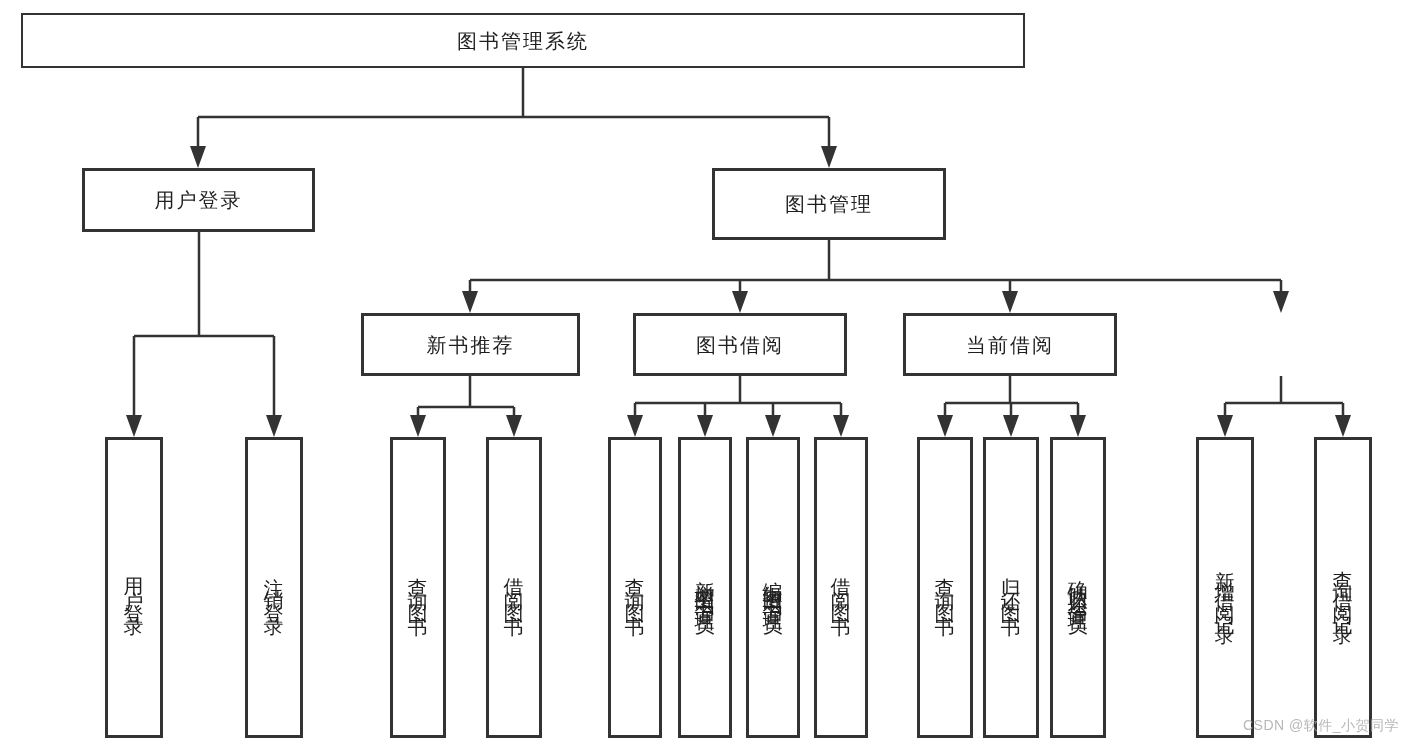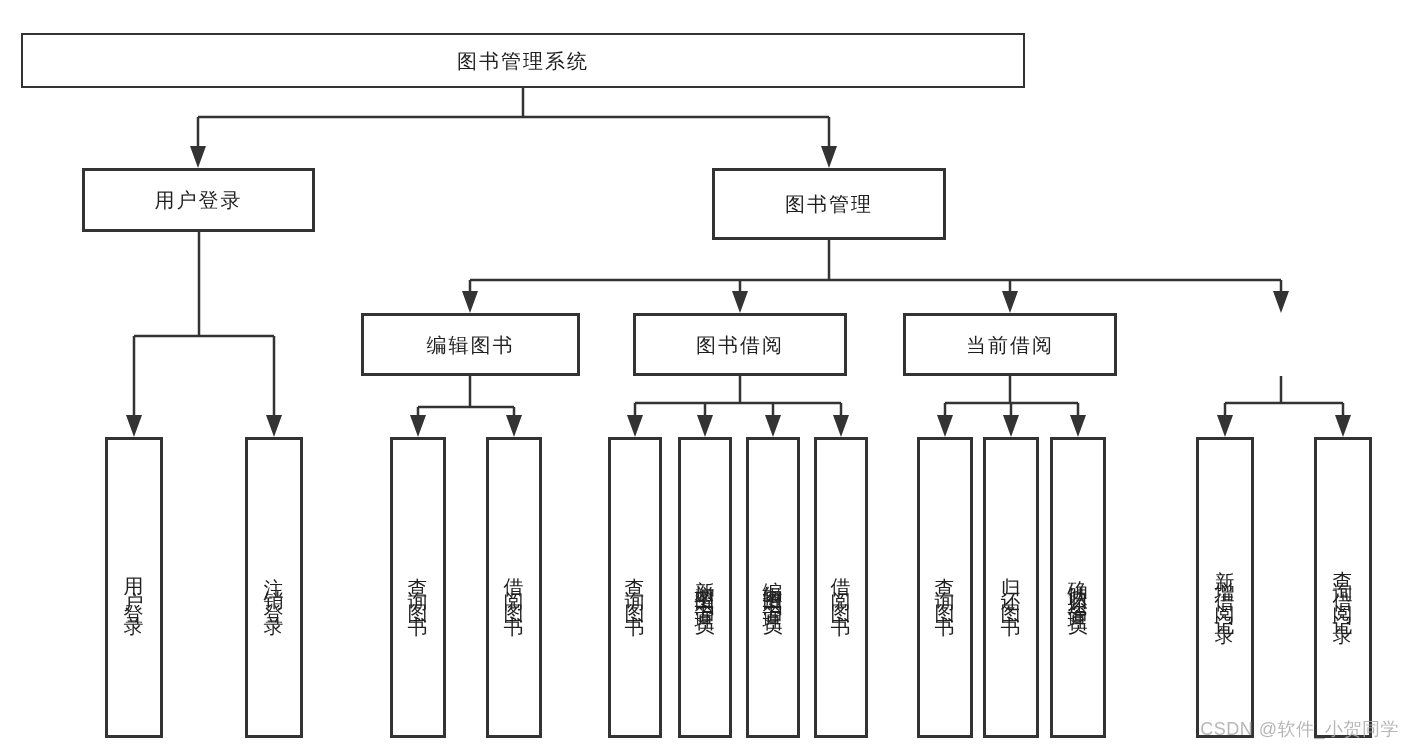--- a/index.html
+++ b/index.html
@@ -8,30 +8,30 @@
     font-family:"Liberation Sans","DejaVu Sans",sans-serif;color:#1f1f1f;
   }
   .connectors{position:absolute;left:0;top:0;z-index:1;}
   .ln{fill:none;stroke:#333333;stroke-width:2.5px;}
   .ar{fill:#333333;stroke:none;}
   .box{
     position:absolute;box-sizing:border-box;background:#ffffff;border:3px solid #333333;
     display:flex;align-items:center;justify-content:center;
     font-size:20px;line-height:1;z-index:2;letter-spacing:2px;white-space:nowrap;
   }
-  .root{border-width:2.5px;margin-top:20px;}
+  .root{border-width:2.5px;}
   .leaf span{
     writing-mode:vertical-rl;text-orientation:mixed;white-space:nowrap;
     letter-spacing:13px;
   }
   .leaf.ls-6 span{letter-spacing:11px;}
   .leaf.ls-10 span{letter-spacing:5px;}
   .watermark{
     position:absolute;right:6px;top:717px;z-index:5;
-    font-size:18px;color:rgba(170,170,170,0.85);letter-spacing:0.5px;white-space:nowrap;padding-left:44px;
+    font-size:14px;color:rgba(170,170,170,0.85);letter-spacing:0.5px;white-space:nowrap;padding-left:44px;
   }
 </style>
 </head>
 <body>
 
 <div class="canvas">
 
   <svg class="connectors" width="1405" height="747" viewBox="0 0 1405 747" aria-hidden="true">
     <path class="ln" d="
       M523 68 V117 M198 117 H829 M198 117 V150 M829 117 V150
@@ -49,21 +49,21 @@
       M627 415L643 415L635 437Z M697 415L713 415L705 437Z M765 415L781 415L773 437Z M833 415L849 415L841 437Z
       M937 415L953 415L945 437Z M1003 415L1019 415L1011 437Z M1070 415L1086 415L1078 437Z
       M1217 415L1233 415L1225 437Z M1335 415L1351 415L1343 437Z"></path>
   </svg>
 
   <div class="box root" style="left:21px;top:13px;width:1004px;height:55px">图书管理系统</div>
 
   <div class="box" style="left:82px;top:168px;width:233px;height:64px">用户登录</div>
   <div class="box" style="left:712px;top:168px;width:234px;height:72px">图书管理</div>
 
-  <div class="box" style="left:361px;top:313px;width:219px;height:63px">编辑图书</div>
+  <div class="box" style="left:361px;top:313px;width:219px;height:63px">新书推荐</div>
   <div class="box" style="left:903px;top:313px;width:214px;height:63px">当前借阅</div>
   <div class="box" style="left:633px;top:313px;width:214px;height:63px">图书借阅</div>
 
   <div class="box leaf" style="left:105px;top:437px;width:58px;height:301px">
     <span>用户登录</span>
   </div>
   <div class="box leaf" style="left:245px;top:437px;width:58px;height:301px">
     <span>注销登录</span>
   </div>
 

